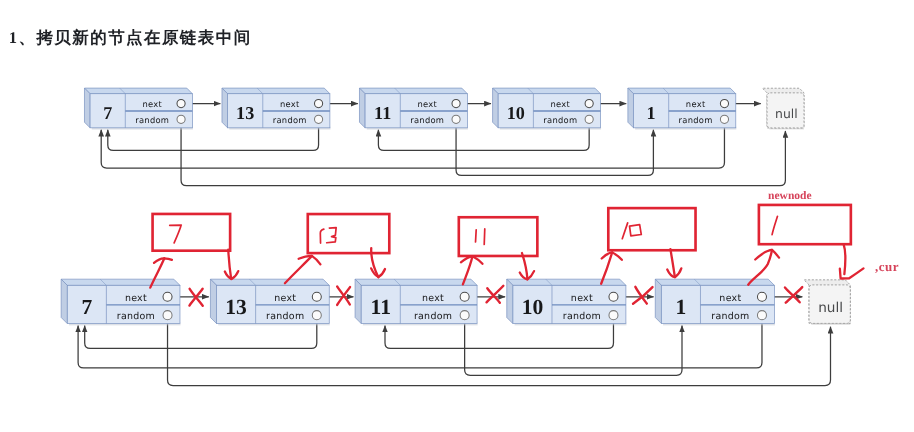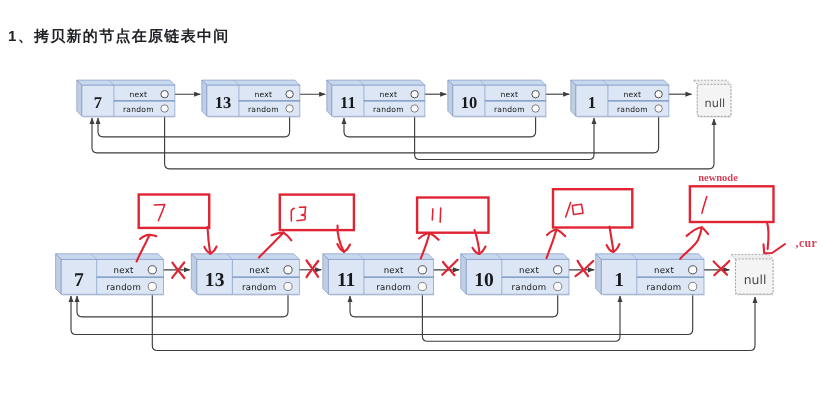--- a/index.html
+++ b/index.html
@@ -1,20 +1,20 @@
 <!DOCTYPE html>
 <html><head>
 <meta charset="utf-8">
 <title>linked list copy diagram</title>
 <style>
   html,body{margin:0;padding:0;background:#ffffff;
      -webkit-font-smoothing:antialiased;-moz-osx-font-smoothing:grayscale;}
   body{width:831px;height:393px;overflow:hidden;
        font-family:"Liberation Sans",sans-serif;position:relative;}
-  #page-title{position:absolute;left:8px;top:28px;font-family:Liberation Sans, sans-serif;
+  #page-title{position:absolute;left:8px;top:28px;font-family:Liberation Serif, serif;
        font-weight:bold;font-size:15px;line-height:15px;color:#1f2126;
        letter-spacing:1.3px;white-space:nowrap;}
   svg#canvas{position:absolute;left:0;top:0;}
   .nodetext{font-family:"DejaVu Sans",sans-serif;fill:#17181a;
             text-rendering:geometricPrecision;}
   .fieldtxt{letter-spacing:0.25px;}
   .valtxt{font-family:"Liberation Serif",serif;font-weight:bold;}
   .nulltxt{fill:#48494b;}
   .redlabel{font-family:"Liberation Serif",serif;font-size:10.5px;font-weight:bold;fill:#d6435a;}
   .curlabel{font-size:11.8px;letter-spacing:0.45px;}

